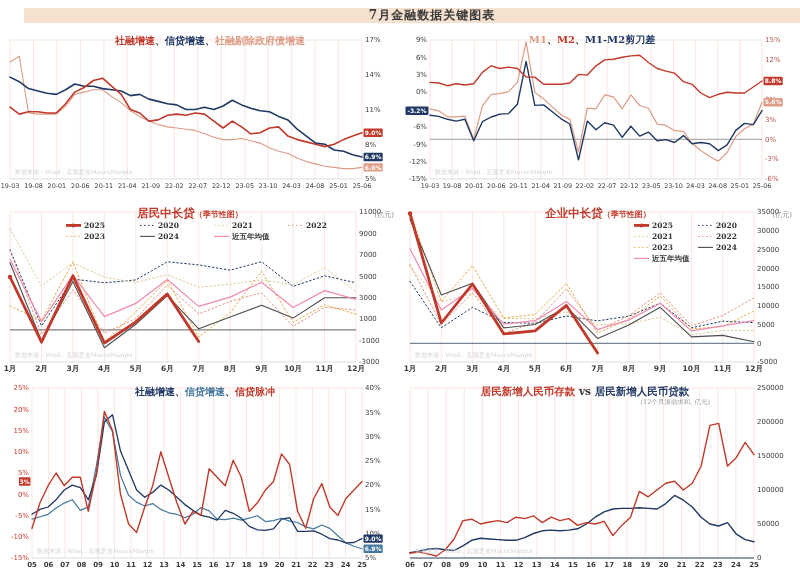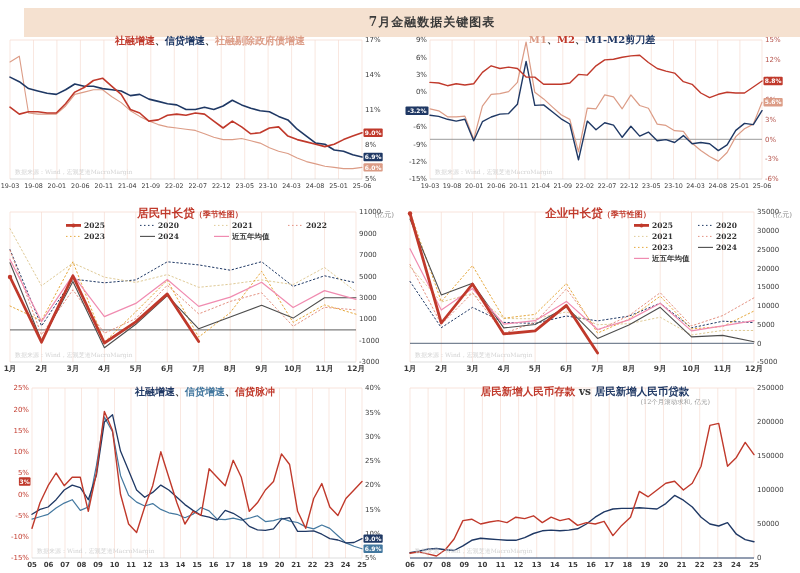--- a/index.html
+++ b/index.html
@@ -1,18 +1,18 @@
 <!DOCTYPE html>
 <html><head>
 <meta charset="utf-8">
 <style>
   html,body{margin:0;padding:0;background:#fff;}
   .page{position:relative;width:800px;height:573px;background:#ffffff;overflow:hidden;
         font-family:"Liberation Sans",sans-serif;}
-  .header-band{position:absolute;top:8px;left:24px;right:0;height:29px;
+  .header-band{position:absolute;top:8px;left:24px;right:0;height:15px;
         display:flex;align-items:center;justify-content:center;padding-left:40px;}
   .header-title{font:bold 12px "DejaVu Serif",serif;color:#3a3a3a;letter-spacing:1px;}
   .panel{position:absolute;}
   svg{display:block;}
 </style>
 </head>
 <body>
 
 <div class="page">
   <div class="header-band" style="background: rgb(245, 225, 208);">

